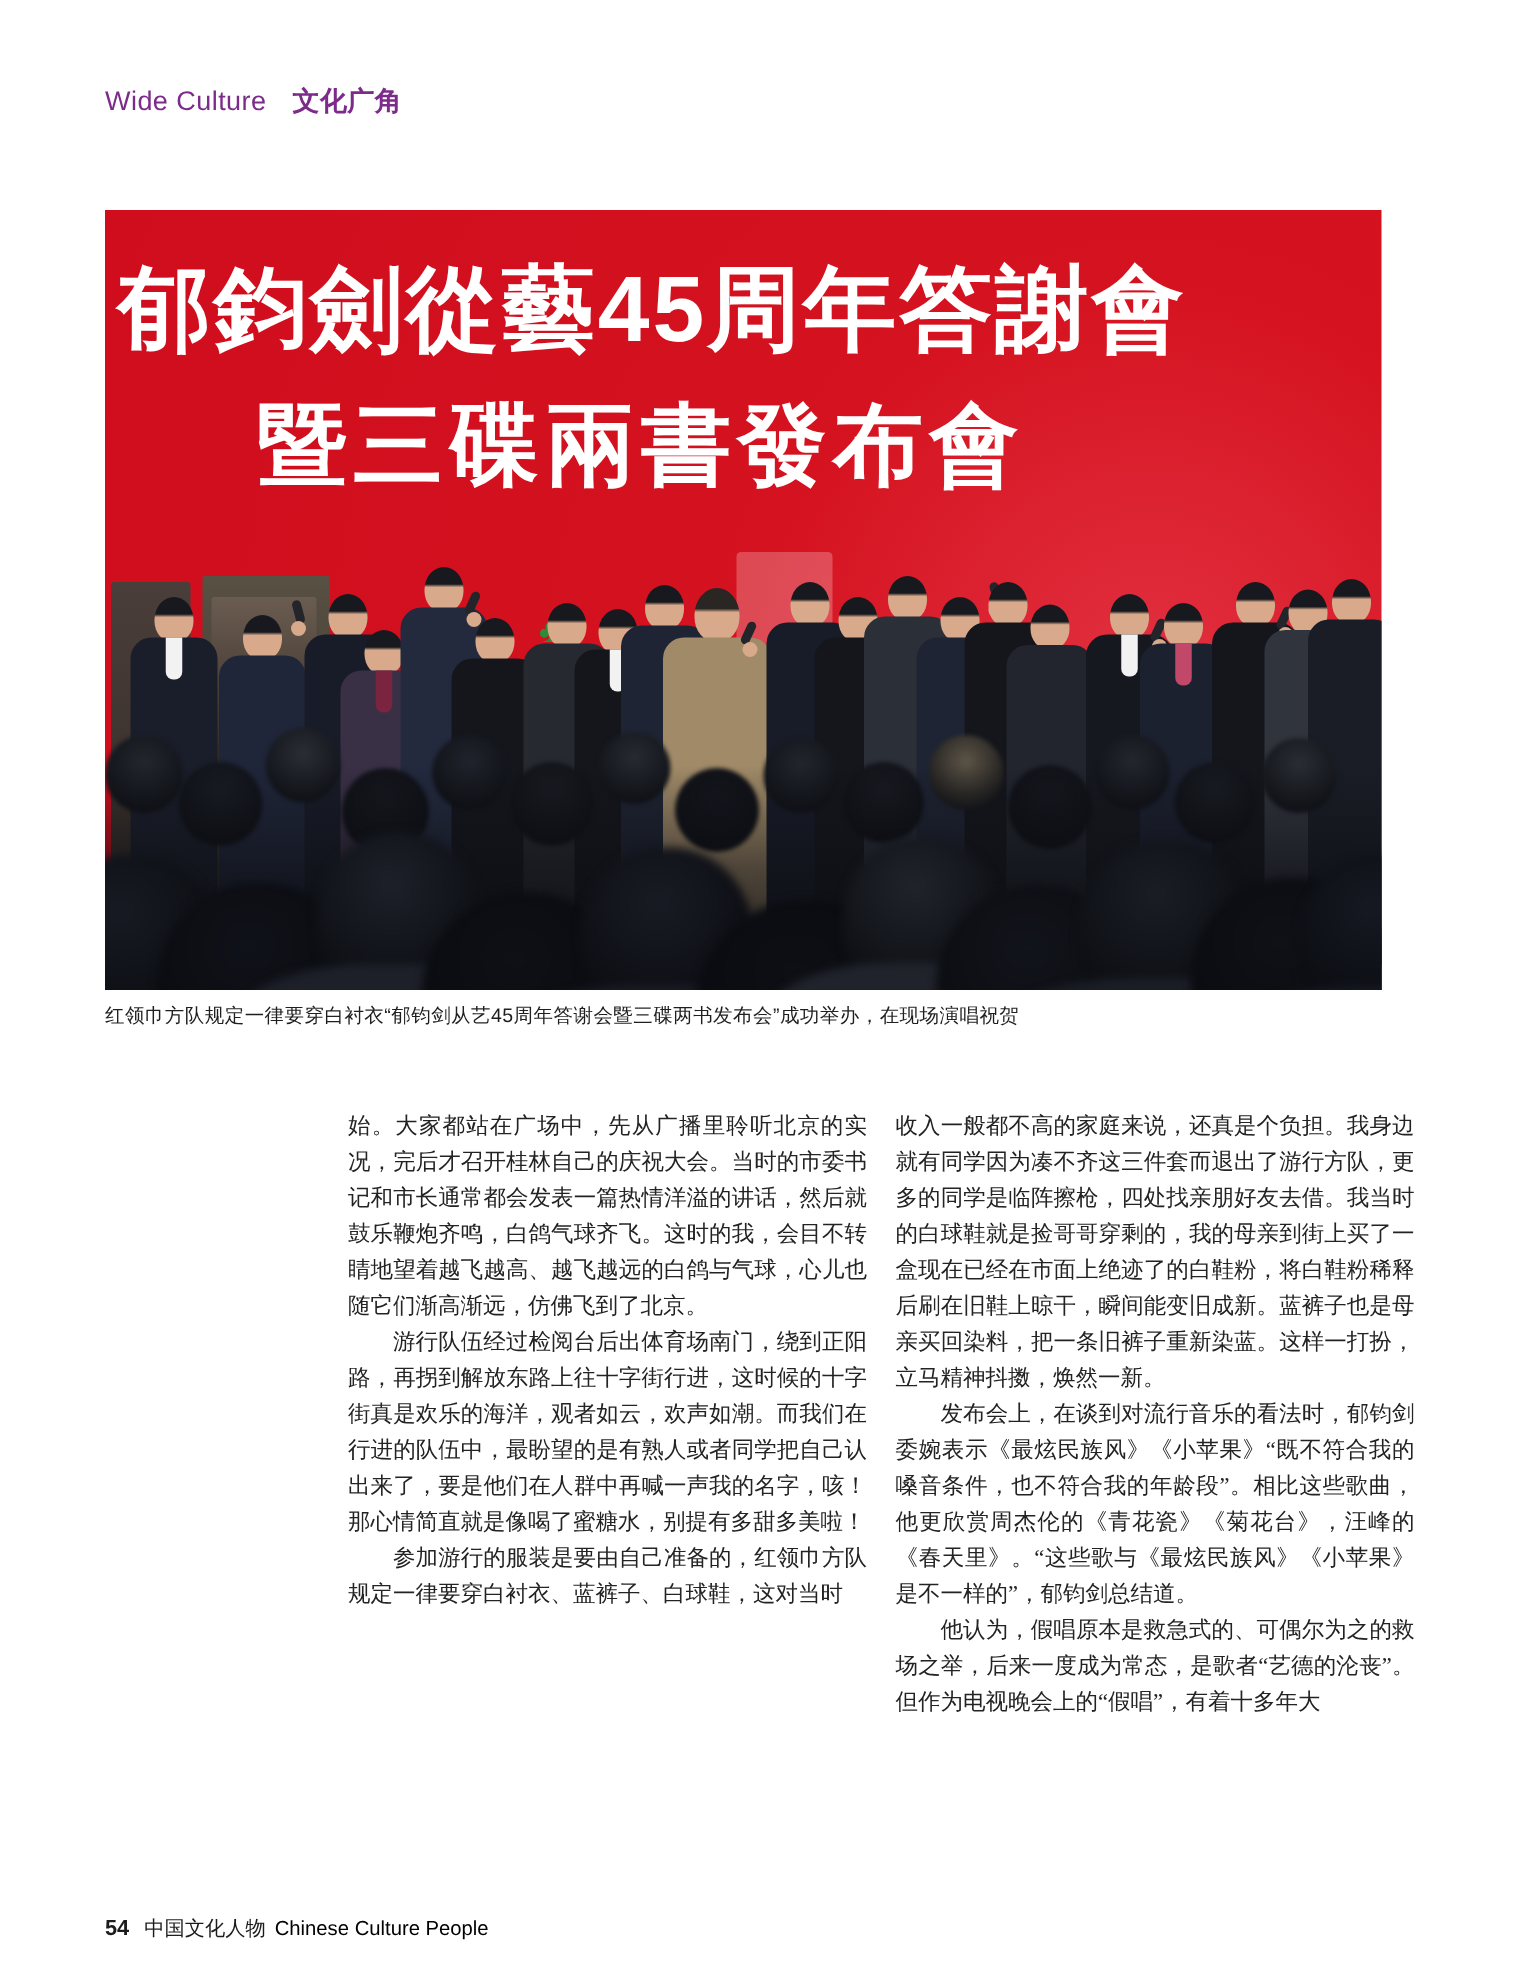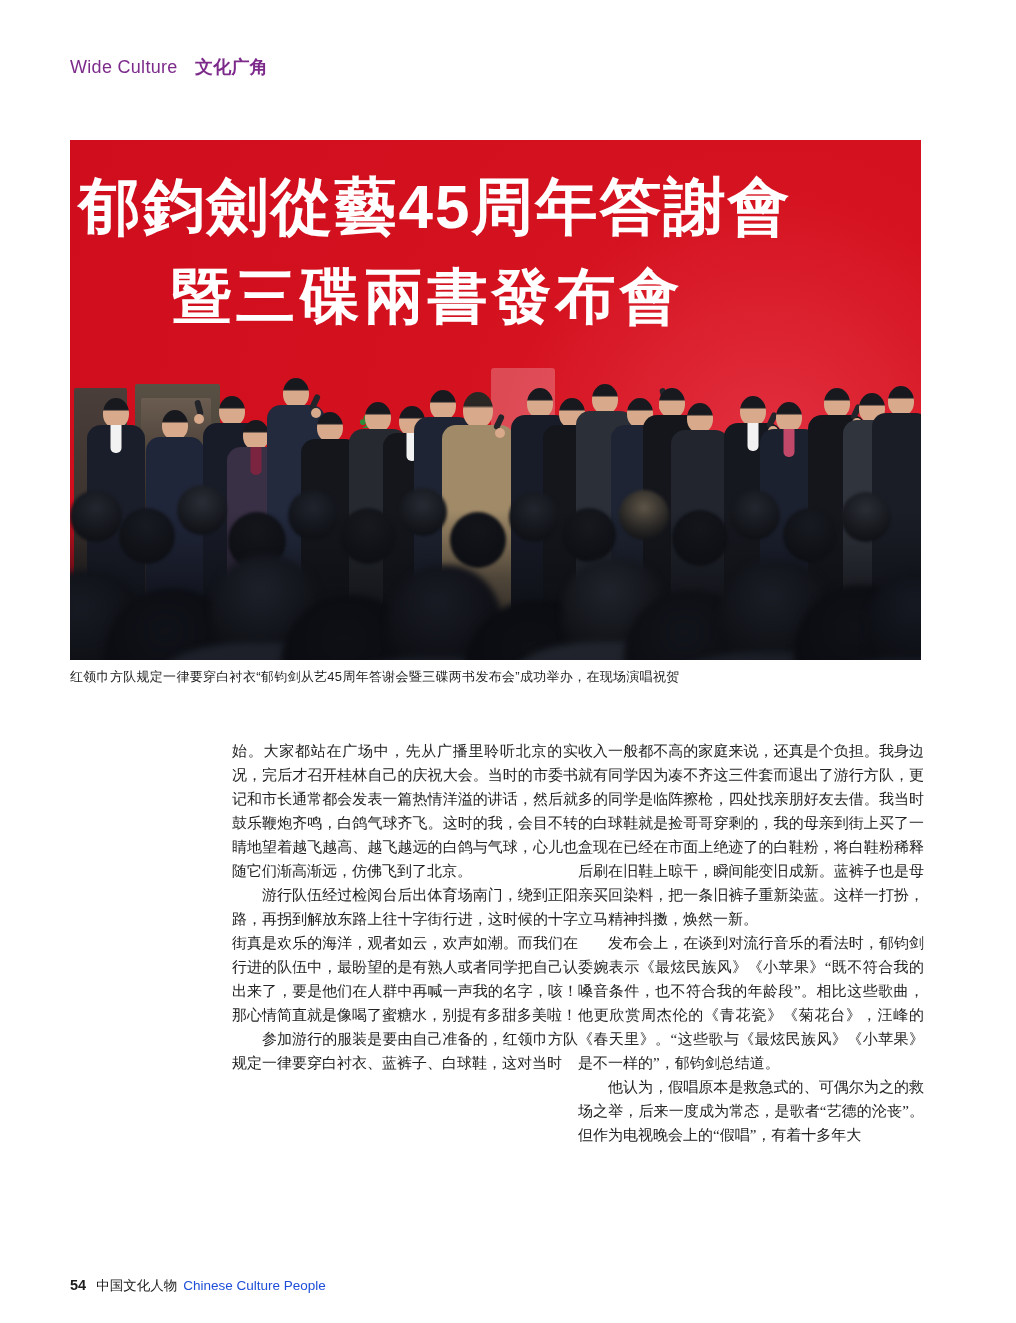--- a/index.html
+++ b/index.html
@@ -42,30 +42,30 @@
   .mid-head{position:absolute;transform:translateX(-50%);border-radius:50%;z-index:4;filter:blur(1.5px);}
   .floor-shadow{position:absolute;left:0;right:0;bottom:0;height:150px;z-index:5;
         background:linear-gradient(180deg,rgba(13,14,19,0) 0%,rgba(13,14,19,.55) 45%,rgba(13,14,19,.95) 100%);}
   .front-fig{position:absolute;transform:translateX(-50%);z-index:6;filter:blur(3px);}
   .f-head{margin:0 auto;border-radius:48% 48% 44% 44%;}
   .f-shoulders{border-radius:40% 40% 0 0;}
   
   .caption{position:absolute;left:70px;top:668px;width:851px;font-size:13px;color:#1f1f1f;
            letter-spacing:.3px;}
   
-  .article{position:absolute;left:232px;top:739px;width:712px;height:508px;display:flex;
+  .article{position:absolute;left:232px;top:739px;width:712px;height:508px;display:flex;gap:19px;
            overflow:hidden;}
   .col{width:346px;font-family:"Liberation Serif",serif;font-size:15px;line-height:24px;
        color:#232323;text-align:justify;}
   .col p{margin:0;}
   .col p.ind{text-indent:2em;}
   
   .mag-footer{position:absolute;left:70px;top:1277px;font-size:13.5px;color:#1c1c1c;}
   .mag-footer .num{font-weight:700;font-size:14.5px;margin-right:10px;}
-  .mag-footer .en{color:#1d4ed8;margin-left:6px;}
+  .mag-footer .en{color:#000000;margin-left:6px;}
 </style>
 </head>
 <body>
 
 <div class="page">
 
   <div class="mag-header">
     <span class="en">Wide Culture</span>
     <span class="zh">文化广角</span>
   </div>

